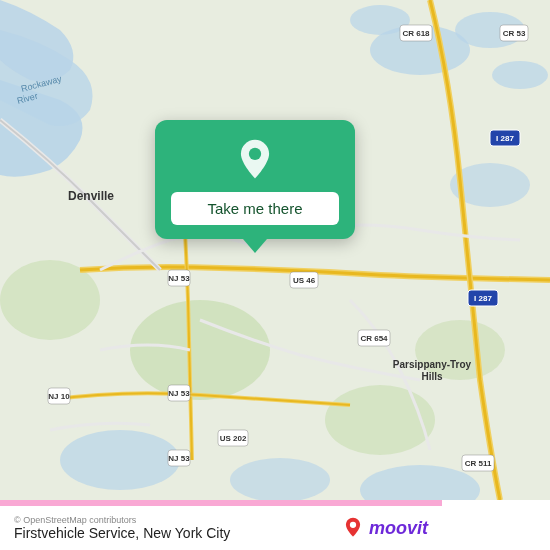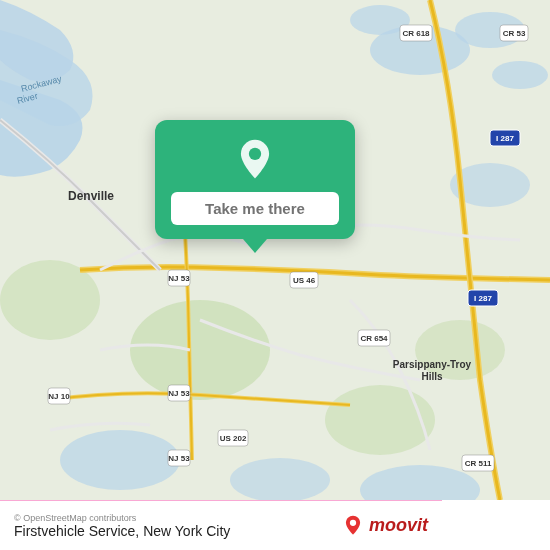--- a/index.html
+++ b/index.html
@@ -62,37 +62,37 @@
       height: 44px;
       margin-bottom: 10px;
     }
 
     #take-me-there-btn {
       background: white;
       border: none;
       border-radius: 6px;
       padding: 8px 18px;
       font-size: 15px;
-      font-weight: 700;
-      color: #737373;
+      font-weight: 400;
+      color: #14532d;
       cursor: pointer;
       width: 100%;
       text-align: center;
     }
 
     
     #bottom-bar {
       width: 442px;
       height: 50px;
       background: white;
       display: flex;
       align-items: center;
       justify-content: space-between;
       padding: 0 14px;
-      border-top: 1px solid #f9a8d4;
+      border-top: 6px solid #f9a8d4;
     }
 
     #bottom-left {
       display: flex;
       flex-direction: column;
     }
 
     #osm-credit {
       font-size: 9px;
       color: #888;
@@ -111,21 +111,21 @@
     }
 
     .moovit-pin {
       width: 22px;
       height: 22px;
     }
 
     .moovit-text {
       font-size: 18px;
       font-weight: 700;
-      color: #b91c1c;
+      color: #6d28d9;
       font-style: italic;
     }
   </style>
 </head>
 <body>
 
 <div id="map-container">
 
   <svg id="map-svg" viewBox="0 0 550 500" xmlns="http://www.w3.org/2000/svg">
 

